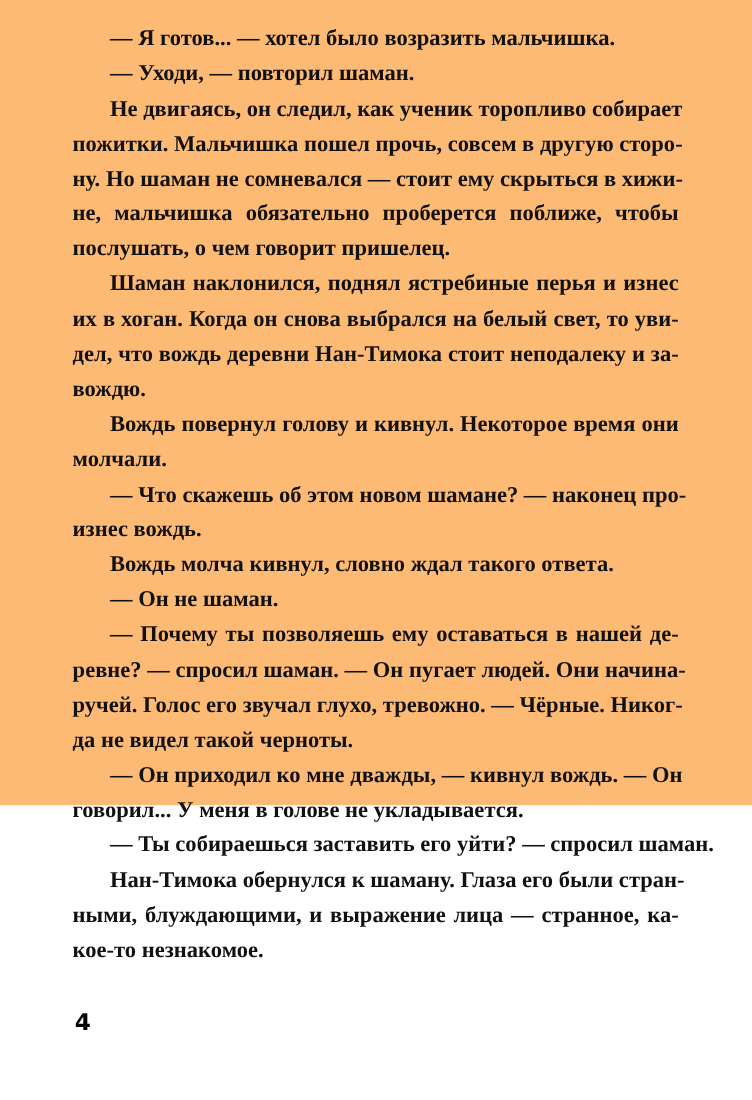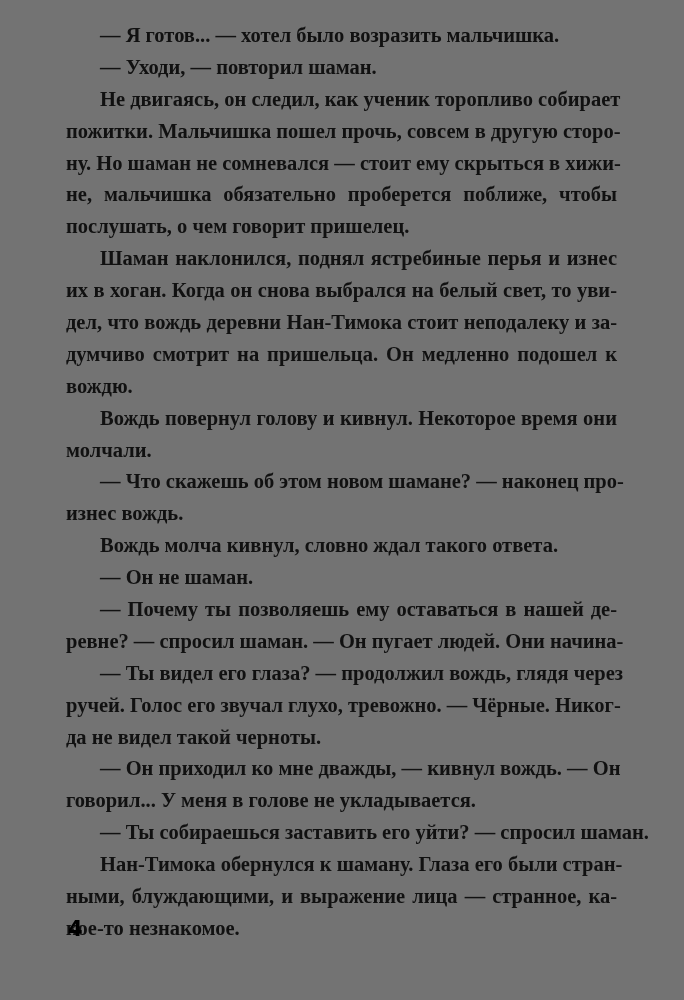--- a/index.html
+++ b/index.html
@@ -1,19 +1,19 @@
 <!DOCTYPE html>
 <html><head>
 <meta charset="utf-8">
 <style>
   html, body { margin: 0; padding: 0; background: #ffffff; }
   body { width: 684px; height: 1000px; position: relative; overflow: hidden; }
   .page {
-    position: absolute; left: 0; top: 0; width: 684px; height: 1000px;
-    background: #737373;
+    position: absolute; left: 0; top: 0; width: 684px; height: 732px;
+    background: #fdba74;
   }
   .text-block {
     position: absolute; left: 66px; top: 20px; width: 551px;
     font-family: "Liberation Serif", "DejaVu Serif", serif;
     font-size: 20.5px; color: #111; font-weight: bold;
   }
   .line {
     height: 31.9px; line-height: 31.9px; white-space: nowrap;
     text-align: justify; text-align-last: justify; display: block;
     overflow: visible;
@@ -34,31 +34,29 @@
       <div class="line indent last">— Я готов... — хотел было возразить мальчишка.</div>
       <div class="line indent last">— Уходи, — повторил шаман.</div>
       <div class="line indent">Не двигаясь, он следил, как ученик торопливо собирает</div>
       <div class="line">пожитки. Мальчишка пошел прочь, совсем в другую сторо-</div>
       <div class="line">ну. Но шаман не сомневался — стоит ему скрыться в хижи-</div>
       <div class="line">не, мальчишка обязательно проберется поближе, чтобы</div>
       <div class="line last">послушать, о чем говорит пришелец.</div>
       <div class="line indent">Шаман наклонился, поднял ястребиные перья и изнес</div>
       <div class="line">их в хоган. Когда он снова выбрался на белый свет, то уви-</div>
       <div class="line">дел, что вождь деревни Нан-Тимока стоит неподалеку и за-</div>
-      <div class="line">думчиво смотрит на пришельца. Он медленно подошел к</div>
       <div class="line last">вождю.</div>
       <div class="line indent">Вождь повернул голову и кивнул. Некоторое время они</div>
       <div class="line last">молчали.</div>
       <div class="line indent">— Что скажешь об этом новом шамане? — наконец про-</div>
       <div class="line last">изнес вождь.</div>
       <div class="line indent last">Вождь молча кивнул, словно ждал такого ответа.</div>
       <div class="line indent last">— Он не шаман.</div>
       <div class="line indent">— Почему ты позволяешь ему оставаться в нашей де-</div>
       <div class="line">ревне? — спросил шаман. — Он пугает людей. Они начина-</div>
-      <div class="line indent">— Ты видел его глаза? — продолжил вождь, глядя через</div>
       <div class="line">ручей. Голос его звучал глухо, тревожно. — Чёрные. Никог-</div>
       <div class="line last">да не видел такой черноты.</div>
       <div class="line indent">— Он приходил ко мне дважды, — кивнул вождь. — Он</div>
       <div class="line last">говорил... У меня в голове не укладывается.</div>
       <div class="line indent">— Ты собираешься заставить его уйти? — спросил шаман.</div>
       <div class="line indent">Нан-Тимока обернулся к шаману. Глаза его были стран-</div>
       <div class="line">ными, блуждающими, и выражение лица — странное, ка-</div>
       <div class="line last">кое-то незнакомое.</div>
     </div>
   <div class="page-number">4</div>

